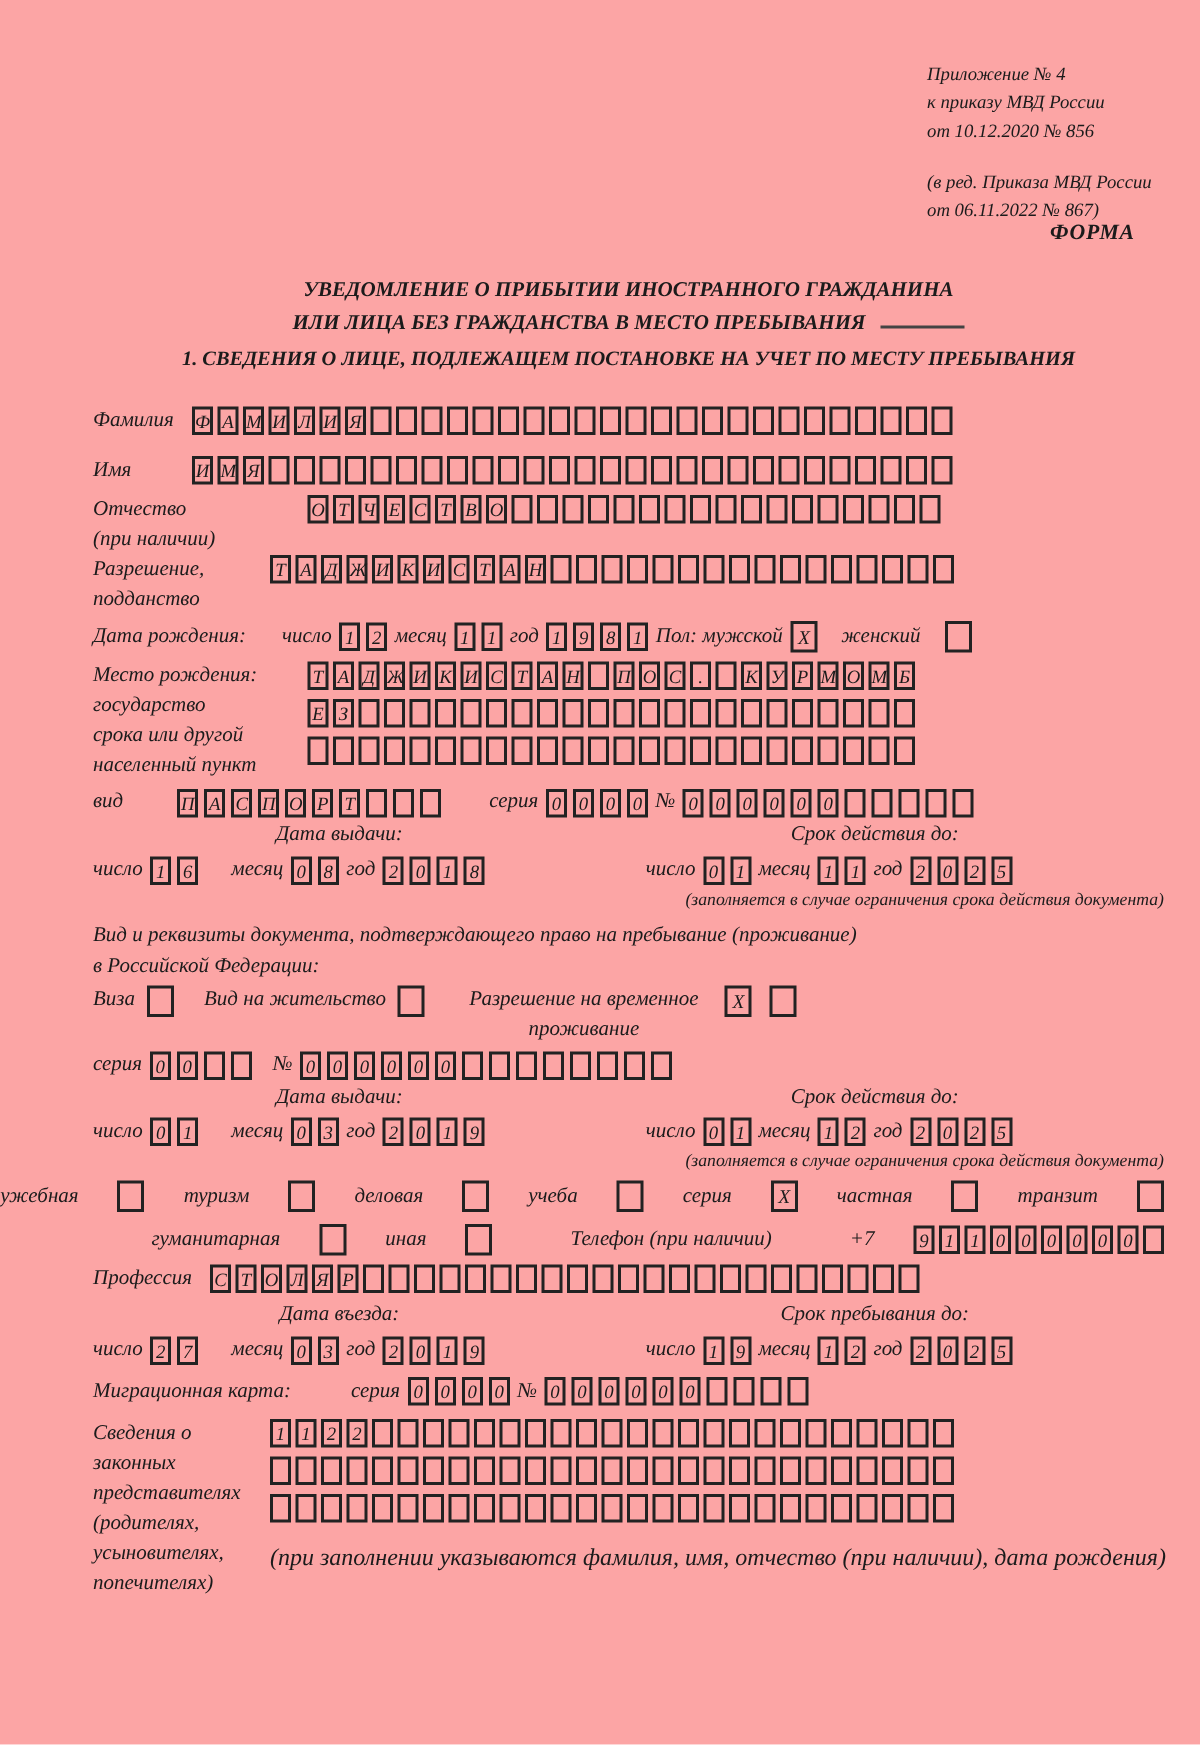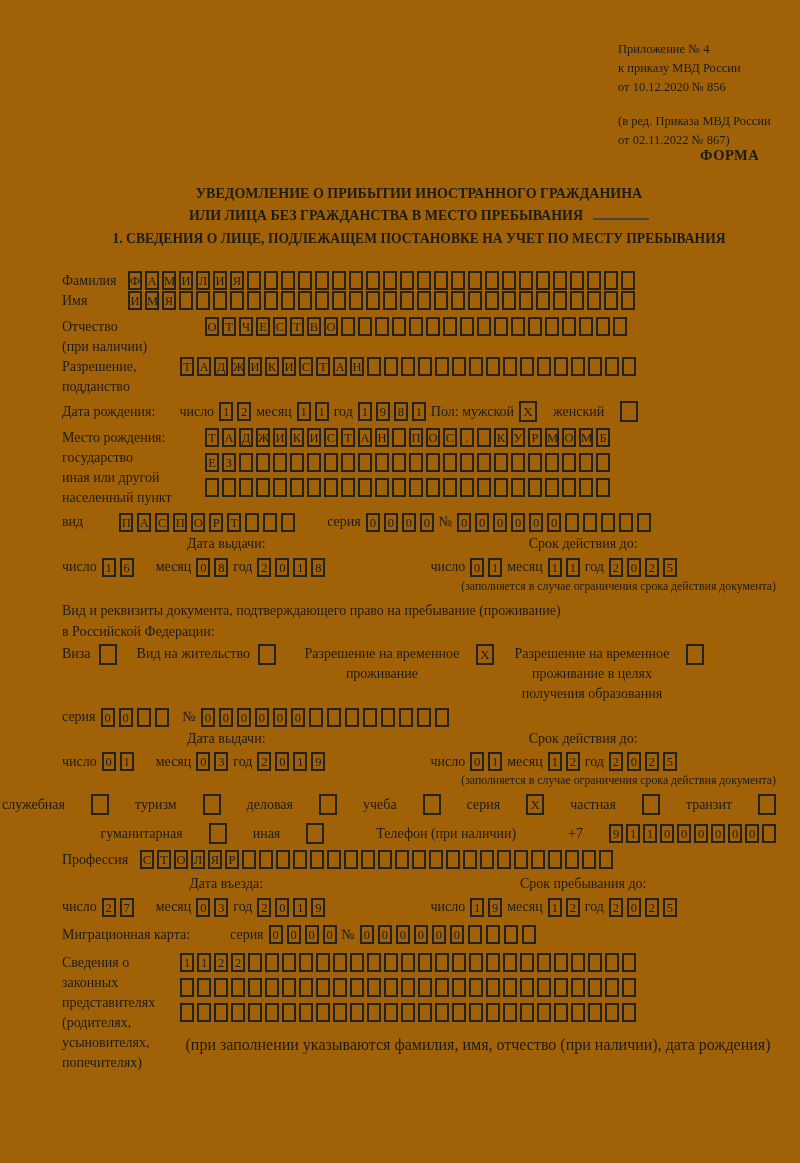--- a/index.html
+++ b/index.html
@@ -1,23 +1,24 @@
 <!DOCTYPE html>
 <html><head>
 <meta charset="utf-8">
 <style>
   * { box-sizing: border-box; }
   html,body { margin:0; padding:0; background:#fff; }
   .page {
     position: relative;
     width: 800px; height: 1163px;
-    background: #a16207;
+    background: #fca5a5;
     color: #1b1b1b;
     font-family: "Liberation Serif", "DejaVu Serif", serif;
     overflow: hidden;
+    font-style: italic;
   }
   .appendix {
     position: absolute; left: 618px; top: 40px;
     font-size: 12.5px; line-height: 1.5; white-space: nowrap;
   }
   .appendix .grp2 { margin-top: 16px; }
   .forma {
     position: absolute; left: 700px; top: 147px;
     font-weight: bold; font-size: 14.5px; letter-spacing: .5px;
   }
@@ -38,21 +39,21 @@
   .cell {
     display: inline-block; width: 14px; height: 19px;
     border: 2px solid #222; text-align: center;
     font-size: 12.5px; line-height: 16px; flex: 0 0 auto;
   }
   .cb {
     display: inline-block; width: 18px; height: 21px;
     border: 2px solid #222; text-align: center;
     font-size: 13px; line-height: 18px; flex: 0 0 auto;
   }
-  .mb7 { margin-bottom: 0; } .mb6 { margin-bottom: 6px; } .mb4 { margin-bottom: 4px; }
+  .mb7 { margin-bottom: 13px; } .mb6 { margin-bottom: 6px; } .mb4 { margin-bottom: 4px; }
   .mb8 { margin-bottom: 8px; } .mb0 { margin-bottom: 0; }
   .dategrp { display: inline-flex; align-items: center; gap: 5px; font-size: 14px; white-space: nowrap; }
   .dategrp .cells { gap: 4px; }
   .datehead { text-align: center; font-size: 14px; height: 18px; margin-bottom: 3px; white-space: nowrap; }
   .daterow { display: flex; }
   .datecol-l { width: 46%; }
   .datecol-r { width: 54%; }
   .small-note { font-size: 11.8px; text-align: right; margin-top: 2px; white-space: nowrap; }
 
   .doc-heading { text-align: center; font-weight: bold; font-size: 13.8px; height: 18px; margin-bottom: 4px; }
@@ -73,21 +74,21 @@
 </head>
 <body>
 
 <div class="page">
 
   <div class="appendix">
     <div>Приложение № 4</div>
     <div>к приказу МВД России</div>
     <div>от 10.12.2020 № 856</div>
     <div class="grp2">(в ред. Приказа МВД России</div>
-    <div>от 02.11.2022 № 867)</div>
+    <div>от 06.11.2022 № 867)</div>
   </div>
   <div class="forma">ФОРМА</div>
 
   <div class="content">
 
     <div class="title">
       <div>УВЕДОМЛЕНИЕ О ПРИБЫТИИ ИНОСТРАННОГО ГРАЖДАНИНА</div>
       <div><span>ИЛИ ЛИЦА БЕЗ ГРАЖДАНСТВА В МЕСТО ПРЕБЫВАНИЯ</span><span class="u-line"></span></div>
     </div>
 
@@ -262,21 +263,21 @@
         <span>женский</span>
         <span style="width:6px"></span>
         <span class="cb"></span>
       </span>
     </div>
 
     <div class="row mb4">
       <span class="label w143">
         <span class="lbl2" style="display:block">Место рождения:</span>
         <span class="lbl2" style="display:block">государство</span>
-        <span class="lbl2" style="display:block">иная или другой</span>
+        <span class="lbl2" style="display:block">срока или другой</span>
         <span class="lbl2" style="display:block">населенный пункт</span>
       </span>
       <span class="cells-col">
         <div class="cells row-cells">
             <span class="cell">Т</span>
             <span class="cell">А</span>
             <span class="cell">Д</span>
             <span class="cell">Ж</span>
             <span class="cell">И</span>
             <span class="cell">К</span>
@@ -460,21 +461,20 @@
         <span>Вид на жительство</span>
         <span class="cb"></span>
       </span>
       <span class="gap20"></span>
       <span class="opt">
         <span class="txt170 opt-center">Разрешение на временное проживание</span>
         <span class="cb">X</span>
       </span>
       <span class="gap12"></span>
       <span class="opt">
-        <span class="txt170 opt-center">Разрешение на временное проживание в целях получения образования</span>
         <span class="cb"></span>
       </span>
     </div>
 
     <div class="row mb4">
       <span class="dategrp">
         <span>серия</span>
         <span class="cells">
             <span class="cell">0</span>
             <span class="cell">0</span>

